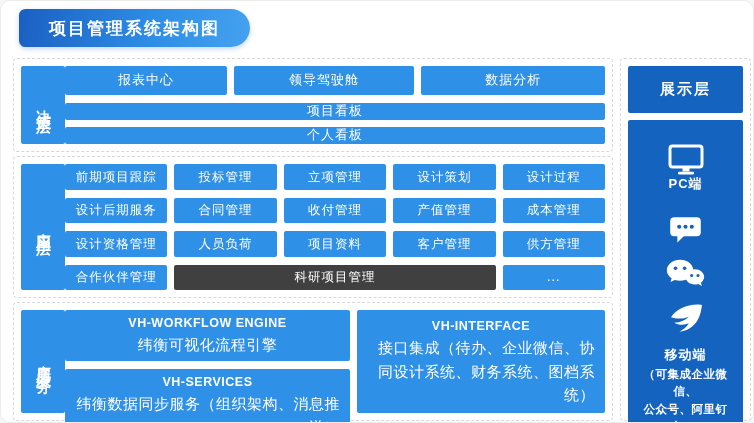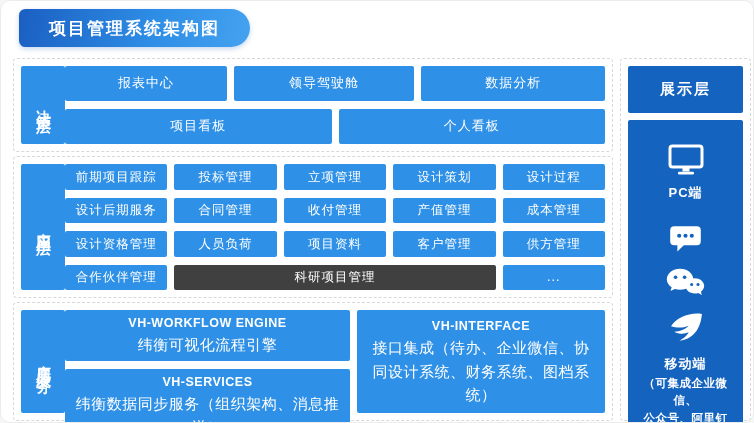--- a/index.html
+++ b/index.html
@@ -34,54 +34,54 @@
     width:44px; flex:0 0 44px; background:#2e90e6; border-radius:2px;
     display:flex; align-items:center; justify-content:center;
     writing-mode:vertical-rl; text-orientation:upright;
     color:#fff; font-size:15px; font-weight:600; letter-spacing:5px;
   }
 
   .content { flex:1; display:flex; flex-direction:column; gap:8px; }
 
   .row { display:grid; gap:7px; flex:1; }
   .row-3a { grid-template-columns:1.56fr 1.74fr 1.77fr; }
-  .row-2  { grid-template-columns:1fr 1fr; }
+  .row-2  { grid-template-columns:1fr; }
   .row-5  { grid-template-columns:repeat(5,1fr);border-radius:11px; }
 
   .box {
     background:#2e90e6; border-radius:2px; color:#fff;
     display:flex; align-items:center; justify-content:center;
     font-size:13px; letter-spacing:1px; text-align:center; line-height:1.3;
   }
   .box.sm { font-size:12.5px; }
   .box.green { background:#404040; grid-column:span 3; }
 
   .vh-wrap { flex:1; display:flex; gap:7px; }
   .vh-left { flex:1.25; display:flex; flex-direction:column; gap:8px; }
   .vh-box {
     flex:1; background:#2e90e6; border-radius:2px; color:#fff;
     display:flex; flex-direction:column; align-items:center; justify-content:center;
-    text-align:center; line-height:1.55; letter-spacing:0.5px; padding:4px 10px;
+    text-align:right; line-height:1.55; letter-spacing:0.5px; padding:4px 10px;
   }
   .vh-right { flex:1; }
   .vh-title { font-size:12.5px; font-weight:700; }
   .vh-sub { font-size:15px; }
 
   .display-header {
     flex:0 0 47px; background:#1363bf; border-radius:2px;
     display:flex; align-items:center; justify-content:center;
     color:#fff; font-size:15px; font-weight:600; letter-spacing:2px;
   }
   .display-body {
     flex:1; background:#1363bf; border-radius:2px;
     display:flex; flex-direction:column; align-items:center;
     padding:24px 6px 14px 6px; color:#fff;
   }
   .icon { display:flex; align-items:center; justify-content:center; }
-  .pc-label { margin-top:9px; font-size:13px; font-weight:700; letter-spacing:1px; }
+  .pc-label { font-size:13px; font-weight:700; letter-spacing:1px; }
   .gap-lg { margin-top:23px; }
   .gap-md { margin-top:16px; }
   .mobile-label { margin-top:12px; font-size:13px; font-weight:700; letter-spacing:1px; }
   .mobile-note { margin-top:2px; font-size:11.5px; font-weight:700; text-align:center; line-height:1.5; letter-spacing:0.5px; }
 </style>
 </head>
 <body>
 
 <div class="page">
 

